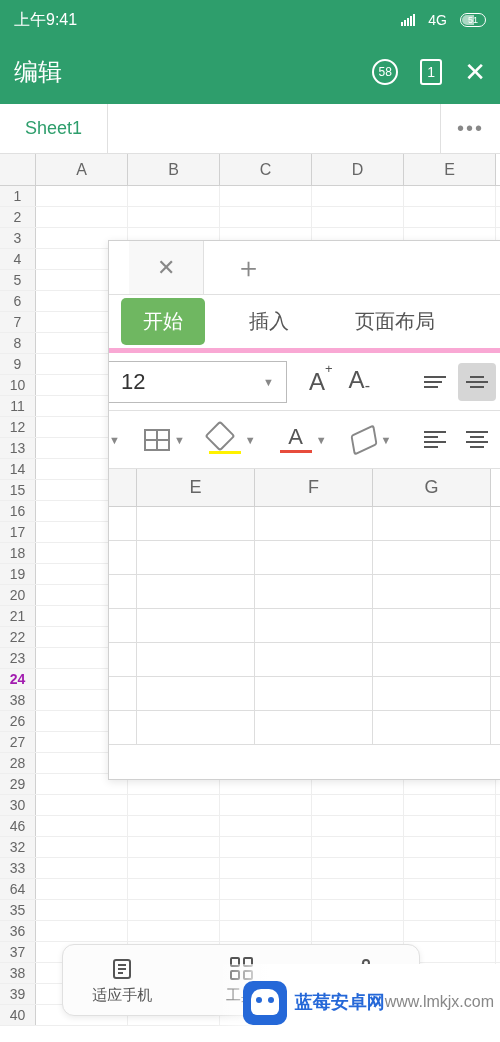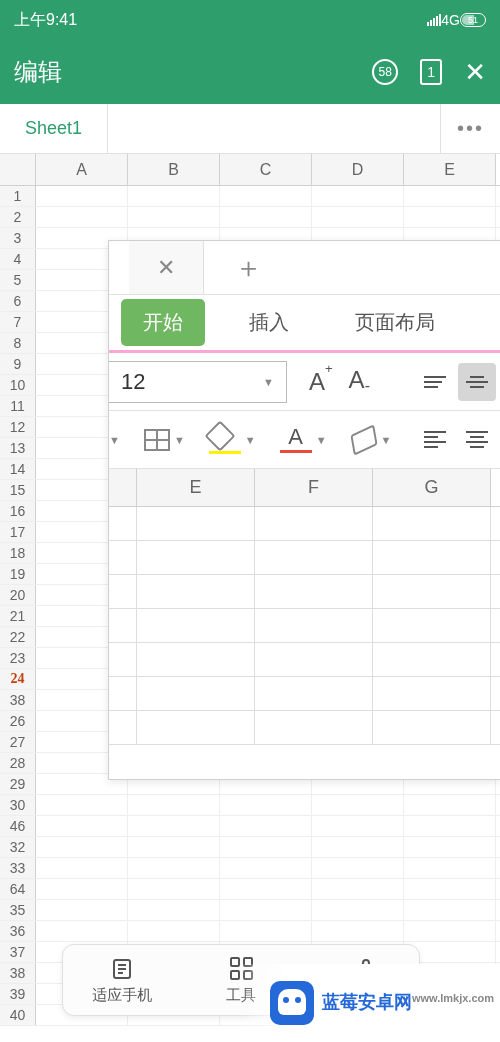--- a/index.html
+++ b/index.html
@@ -21,21 +21,21 @@
       color: #fff;
       display: flex;
       align-items: center;
       justify-content: space-between;
       padding: 0 14px;
       font-size: 16px;
     }
     .status-right {
       display: flex;
       align-items: center;
-      gap: 0;
+      gap: 13px;
       font-size: 14px;
     }
     .signal-bars {
       display: flex;
       gap: 1px;
       align-items: flex-end;
     }
     .signal-bars span {
       width: 2px;
       background: #fff;
@@ -167,23 +167,22 @@
       width: 36px;
       background: #f5f5f5;
       border-right: 1px solid #d0d0d0;
       display: flex;
       align-items: center;
       justify-content: center;
       color: #666;
       font-size: 14px;
     }
     .row-header.active {
-      color: #c2410c;
+      color: #a21caf;
       font-weight: bold;
-      font-family: Liberation Serif, serif;
     }
     .cell {
       width: 92px;
       border-right: 1px solid #eee;
     }
     .overlay {
       position: absolute;
       left: 108px;
       top: 240px;
       right: 0;
@@ -219,21 +218,21 @@
       font-size: 28px;
       font-weight: 300;
       padding-left: 22px;
     }
     .overlay-ribbon {
       height: 58px;
       display: flex;
       align-items: center;
       padding-left: 12px;
       gap: 22px;
-      border-bottom: 3px solid #f9a8d4;
+      border-bottom: 5px solid #f9a8d4;
       text-align: center;
     }
     .ribbon-btn {
       padding: 10px 22px;
       font-size: 20px;
       color: #555;
       border-radius: 5px;
     }
     .ribbon-btn.active {
       background: #6fb761;
@@ -507,23 +506,23 @@
     .wm-robot::after { right: 5px; }
     .wm-text {
       display: flex;
       flex-direction: row;
       font-size: 18px;
       color: #2568d8;
       font-weight: bold;
       line-height: 1.2;
     }
     .wm-url {
-      font-size: 11px;
+      font-size: 16px;
       color: #888;
-      font-weight: bold;
+      font-weight: normal;
     }
   </style>
 </head>
 <body>
 
 <div class="status-bar">
   <span>上午9:41</span>
   <div class="status-right">
     <div class="signal-bars">
       <span style="height:4px"></span>

